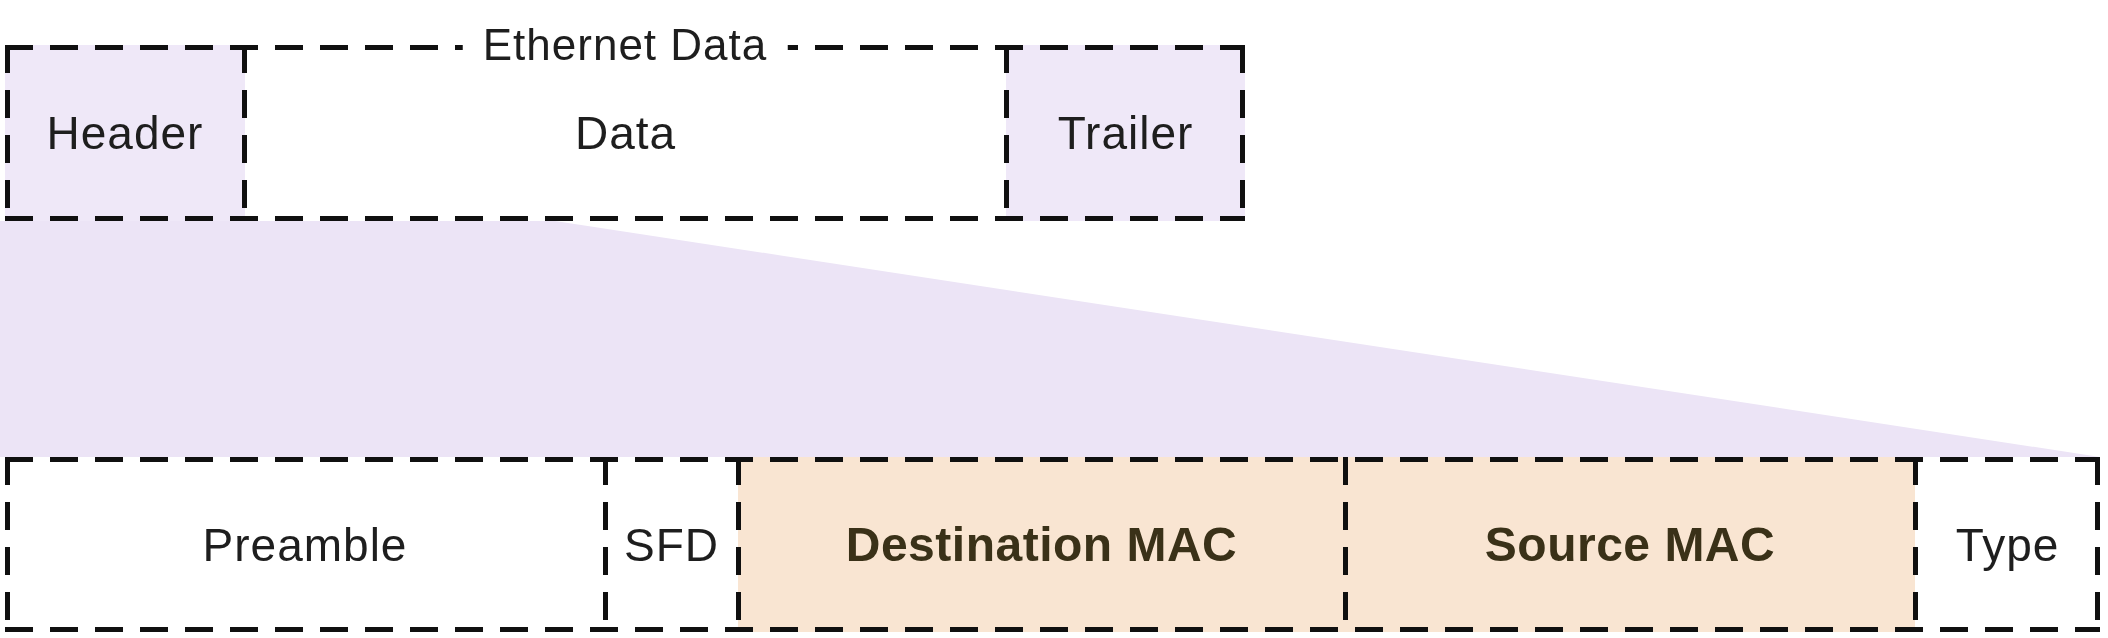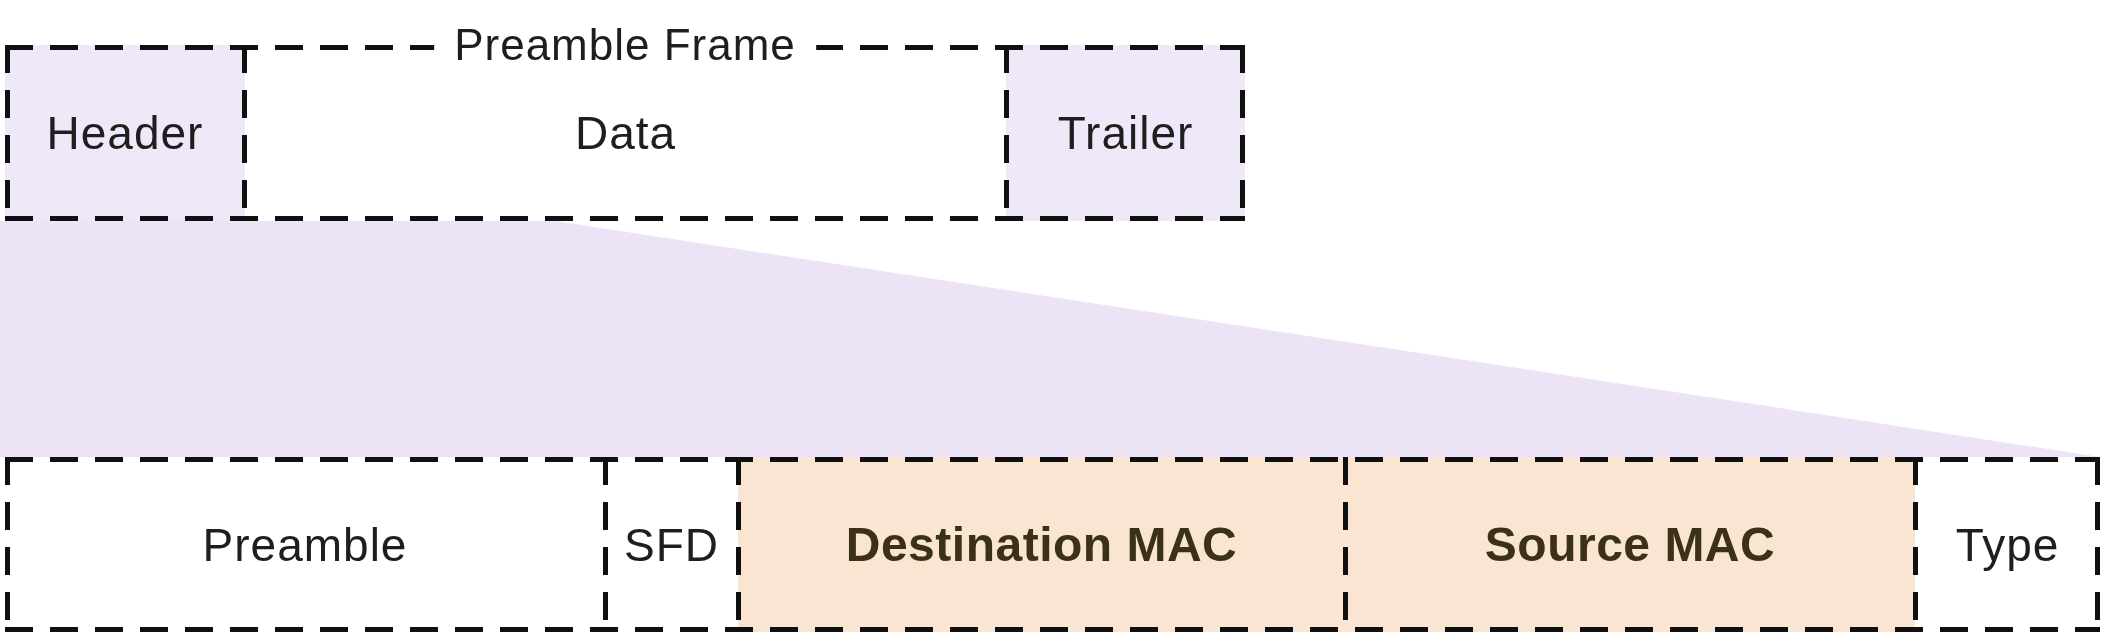--- a/index.html
+++ b/index.html
@@ -109,21 +109,21 @@
       <span class="label">Data</span>
     </div>
     <div class="cell lavender" style="left:1001px; width:239px;">
       <span class="label">Trailer</span>
     </div>
     <div class="vdiv" style="left:237px;"></div>
     <div class="vdiv" style="left:999px;"></div>
     <div class="dash-frame"></div>
   </div>
 
-  <div class="frame-title">Preamble Frame</div>
+  <div class="frame-title">Ethernet Data</div>
 
   <div class="row" style="left:5px; top:457px; width:2095px; height:175px;">
     <div class="cell white" style="left:0; width:600px;">
       <span class="label">Preamble</span>
     </div>
     <div class="cell white" style="left:600px; width:133px;">
       <span class="label">SFD</span>
     </div>
     <div class="cell peach" style="left:733px; width:607px;">
       <span class="label emphasis">Destination MAC</span>

